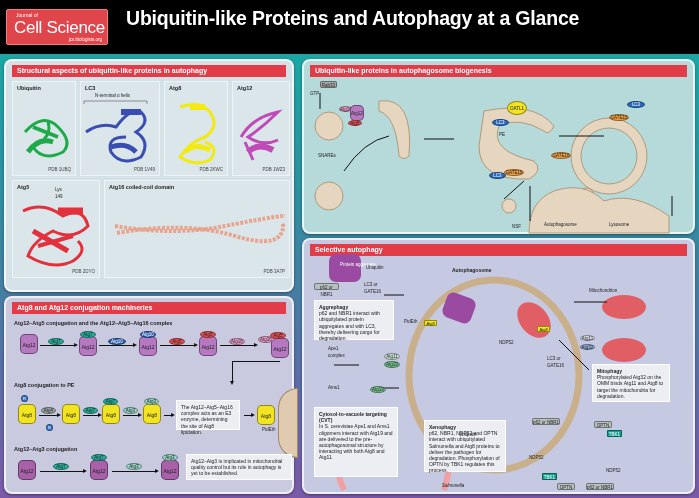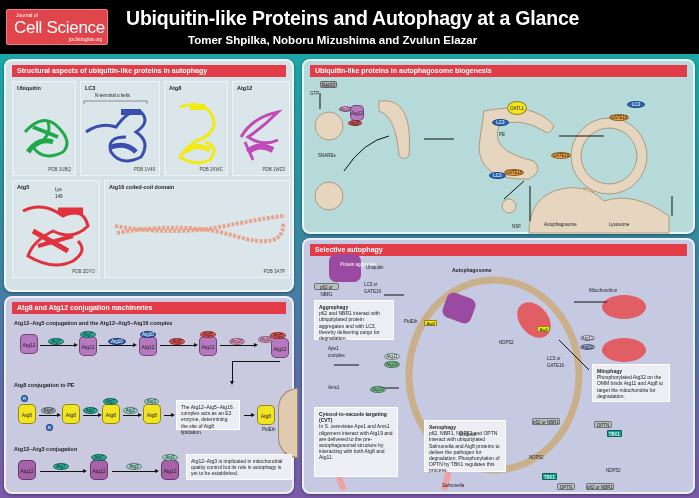--- a/index.html
+++ b/index.html
@@ -34,21 +34,20 @@
 </head>
 <body>
 
 <div id="hdr">
   <div id="logo">
     <span class="j">Journal of</span>
     <span class="c">Cell Science</span>
     <span class="u">jcs.biologists.org</span>
   </div>
   <div id="title">Ubiquitin-like Proteins and Autophagy at a Glance</div>
-  <div id="authors">Tomer Shpilka, Noboru Mizushima and Zvulun Elazar</div>
 </div>
 
 <div id="p1" class="panel">
   <div class="ph">Structural aspects of ubiquitin-like proteins in autophagy</div>
   <div class="box" style="left:6px;top:20px;width:64px;height:95px">
     <div class="bl">Ubiquitin</div>
     <svg width="64" height="95">
         <g fill="none" stroke="#1faa4a" stroke-width="3">
           <path d="M12 50 Q30 30 45 45 T50 70 Q30 80 20 65 Q40 55 35 40"></path>
           <path d="M15 70 Q25 55 40 60" stroke-width="5"></path>

